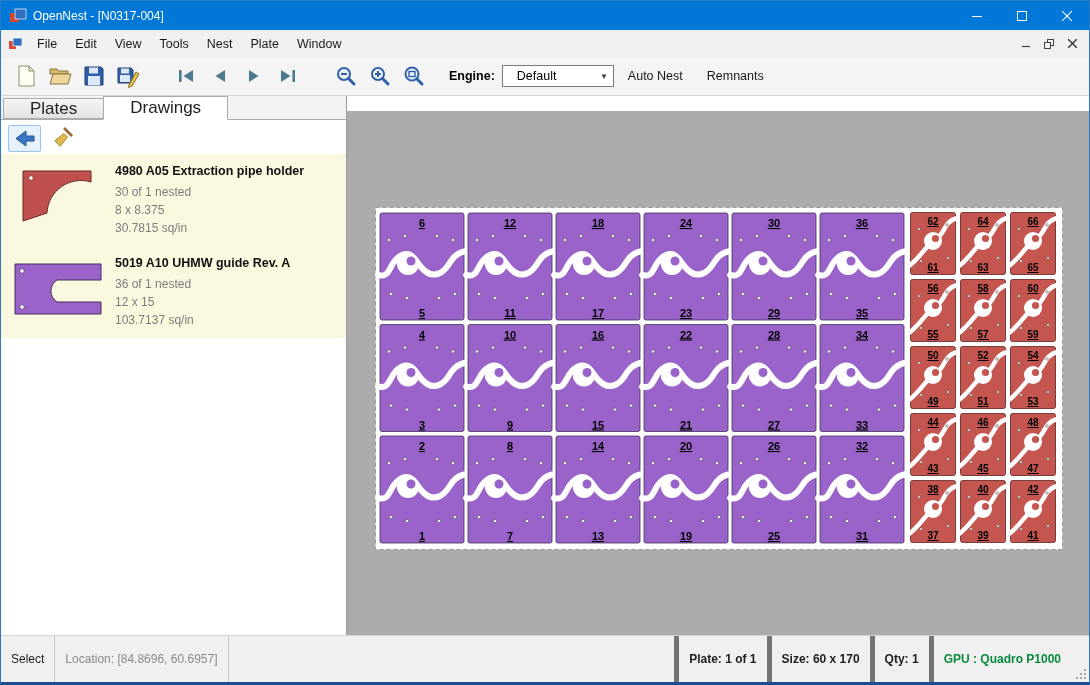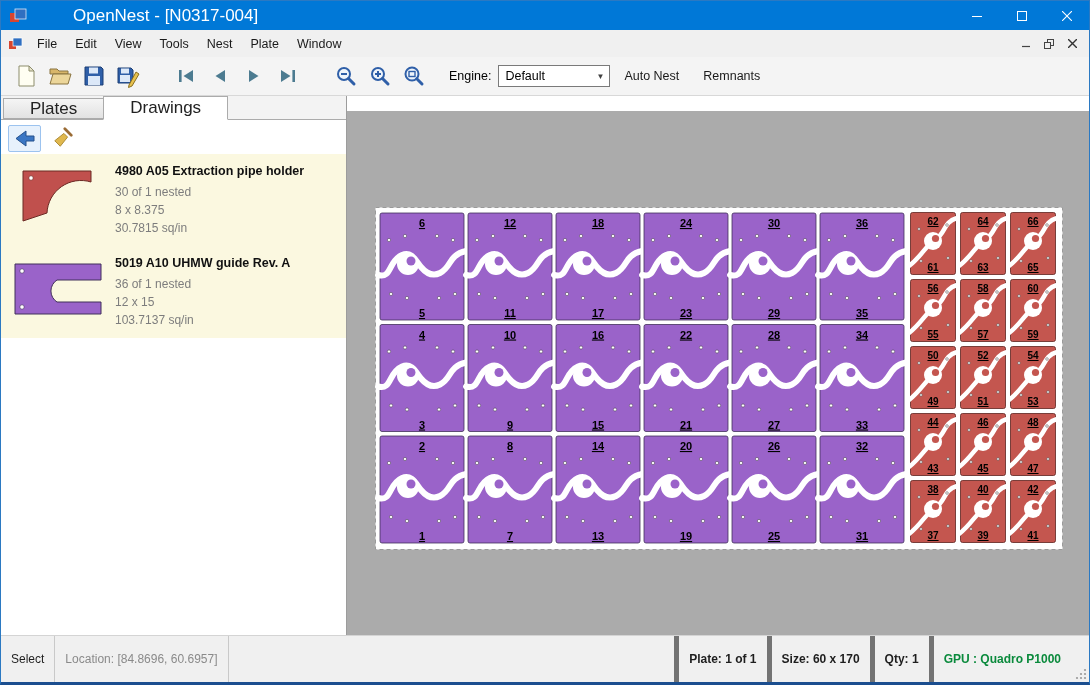--- a/index.html
+++ b/index.html
@@ -2,37 +2,37 @@
 <html><head>
 <meta charset="utf-8">
 <style>
   *{margin:0;padding:0;box-sizing:border-box;font-family:"Liberation Sans",sans-serif;}
   html,body{width:1090px;height:685px;overflow:hidden;background:#fff;}
   .window{width:1090px;height:685px;display:flex;flex-direction:column;border:1px solid #2b79c2;border-bottom:3px solid #1b4e8f;position:relative;background:#fff;}
 
   
   .titlebar{flex:0 0 29px;background:#0078d7;display:flex;align-items:center;color:#fff;}
   .app-icon{width:18px;height:16px;margin:0 6px 0 8px;display:inline-flex;}
-  .title{font-size:17px;margin-left:40px;}
+  .title{font-size:12px;}
   .win-controls{margin-left:auto;display:flex;height:100%;}
   .win-btn{width:45px;height:100%;display:flex;align-items:center;justify-content:center;}
 
   
   .menubar{flex:0 0 27px;background:#f0f0f0;display:flex;align-items:center;font-size:12.5px;color:#1a1a1a;}
   .mdi-icon{width:16px;height:14px;margin:0 4px 0 7px;display:inline-flex;}
   .menu-item{padding:6px 9px;cursor:default;}
   .mdi-controls{margin-left:auto;display:flex;align-items:center;padding-right:5px;}
   .mdi-btn{width:23px;height:20px;display:flex;align-items:center;justify-content:center;}
 
   
   .toolbar{flex:0 0 39px;background:#f4f4f4;border-bottom:1px solid #d8d8d8;display:flex;align-items:center;padding-left:8px;}
   .tbtn{width:34px;height:30px;display:flex;align-items:center;justify-content:center;border-radius:2px;}
   .tgap{width:24px;}
-  .engine-label{font-weight:normal;font-size:12.5px;margin:0 7px 0 18px;}
-  .combo{width:112px;height:22px;background:#fff;border:1px solid #7a7a7a;display:flex;align-items:center;font-size:12.5px;padding-left:6px;}
+  .engine-label{font-weight:bold;font-size:12.5px;margin:0 7px 0 18px;}
+  .combo{width:112px;height:22px;background:#fff;border:1px solid #7a7a7a;display:flex;align-items:center;font-size:12.5px;padding-left:14px;}
   .combo-arrow{margin-left:auto;padding-right:5px;color:#404040;font-size:8px;}
   .flat-btn{font-size:12.5px;padding:7px 10px;margin-left:4px;color:#1a1a1a;}
 
   
   .main{flex:1;display:flex;min-height:0;position:relative;}
   .left-panel{flex:0 0 346px;width:346px;display:flex;flex-direction:column;background:#fff;border-right:1px solid #9c9c9c;}
   .tabstrip{flex:0 0 24px;display:flex;align-items:flex-end;padding-left:2px;background:#f3f3f3;border-bottom:1px solid #ababab;}
   .tab{height:21px;padding:0 26px;display:flex;align-items:center;font-size:17px;background:linear-gradient(#f5f5f5,#e2e2e2);border:1px solid #ababab;margin-right:-1px;color:#222;}
   .tab.active{background:#fff;height:24px;border-bottom:1px solid #fff;margin-bottom:-1px;z-index:2;}
   .panel-toolbar{flex:0 0 34px;display:flex;align-items:center;padding:4px 6px 2px 7px;background:#fff;}

